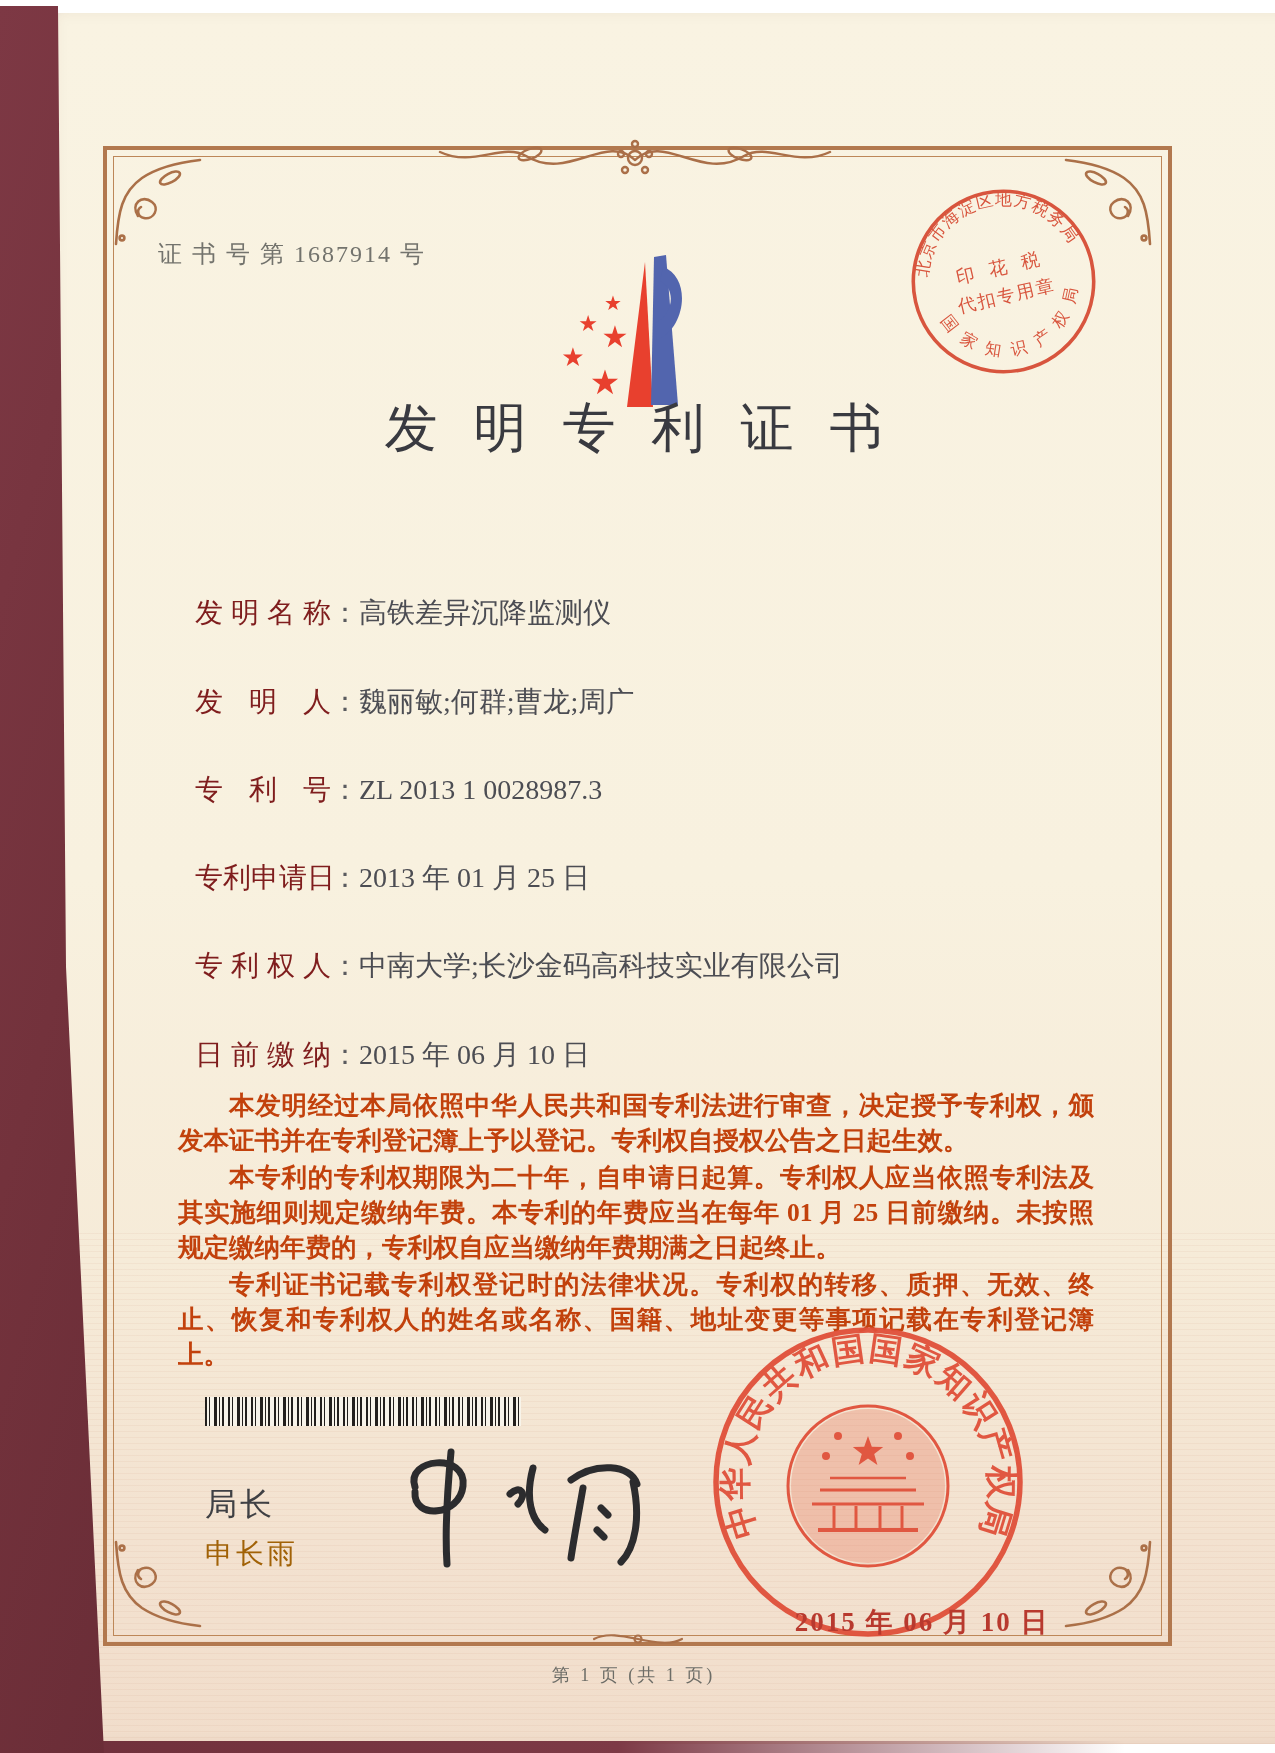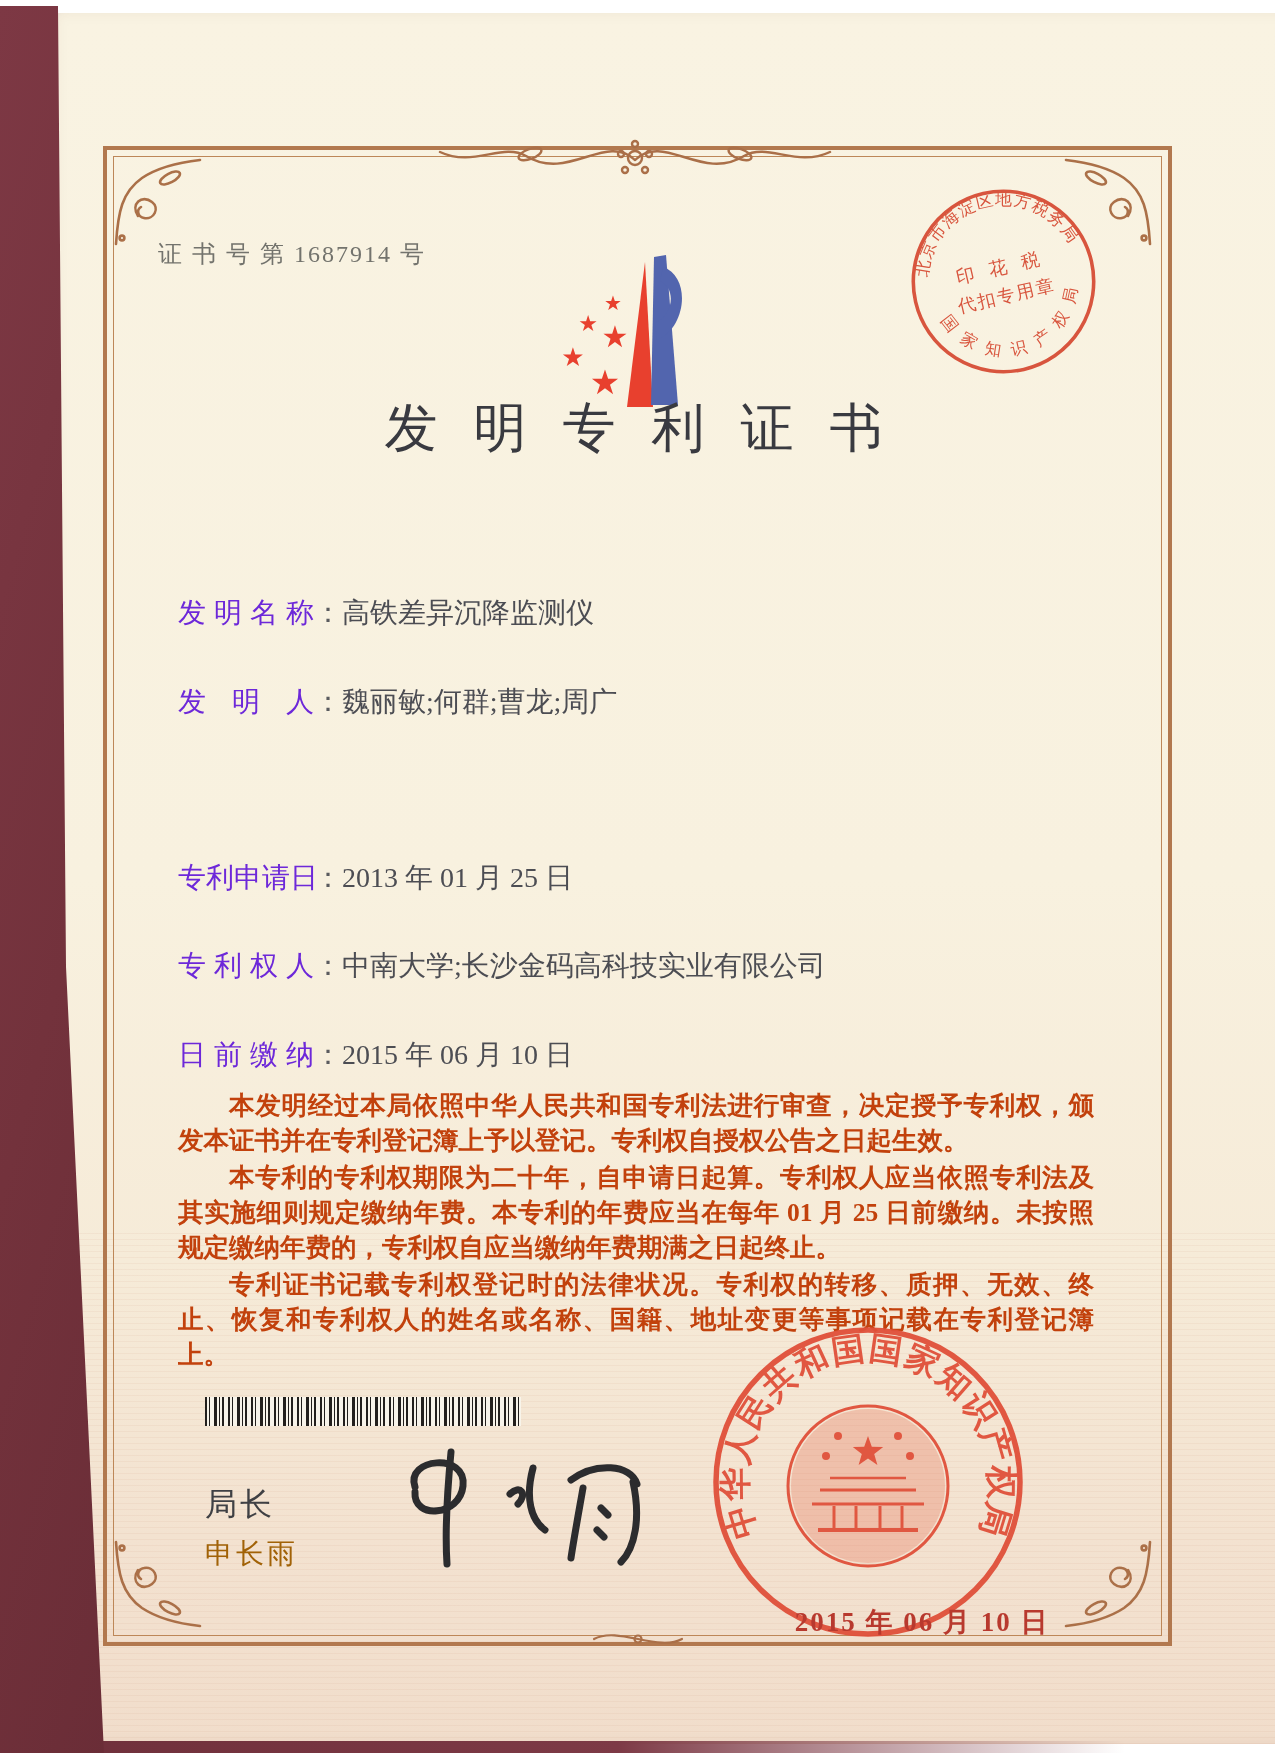--- a/index.html
+++ b/index.html
@@ -21,21 +21,21 @@
   
   .frame{position:absolute;left:103px;top:146px;width:1061px;height:1492px;
          border:4px solid #b2784e;z-index:3;}
   .frame-inner{position:absolute;left:6px;top:6px;right:6px;bottom:6px;border:1.5px solid #bd8758;}
   .orn{position:absolute;z-index:4;}
   
   .certnum{position:absolute;left:158px;top:238px;font-size:24px;color:#73736d;letter-spacing:2px;z-index:6;text-align:right;}
   .title{position:absolute;left:103px;top:393px;width:1061px;text-align:center;font-size:53px;font-weight:400;
          color:#393a40;letter-spacing:36px;text-indent:36px;z-index:6;}
   .frow{position:absolute;left:178px;font-size:28px;color:#53545a;z-index:6;white-space:nowrap;}
-  .flabel{display:inline-block;width:136px;text-align:justify;text-align-last:justify;color:#6d28d9;}
+  .flabel{display:inline-block;width:136px;text-align:justify;text-align-last:justify;color:#7f1d1d;margin-left:17px;}
   .fcolon{color:#5a5b5f;}
   .fvalue{color:#4c4d53;text-align:center;}
   .paras{position:absolute;left:178px;top:1088px;width:916px;font-size:25.5px;line-height:35px;
          text-align:justify;color:#c2410c;z-index:6;font-weight:bold;}
   .paras p{margin:0 0 2px 0;text-indent:2em;}
   .barcode{position:absolute;left:205px;top:1397px;width:316px;height:29px;z-index:6;
          background:repeating-linear-gradient(90deg,
            #23201d 0px,#23201d 2px,#f8f4ea 2px,#f8f4ea 4px,
            #23201d 4px,#23201d 5px,#f8f4ea 5px,#f8f4ea 9px,
            #23201d 9px,#23201d 12px,#f8f4ea 12px,#f8f4ea 14px,
@@ -124,20 +124,23 @@
   </svg>
 
   <div class="title">发明专利证书</div>
 
   <div class="frow" style="top:594px">
     <span class="flabel">发明名称</span><span class="fcolon">：</span><span class="fvalue">高铁差异沉降监测仪</span>
   </div>
   <div class="frow" style="top:683px">
     <span class="flabel">发明人</span><span class="fcolon">：</span><span class="fvalue">魏丽敏;何群;曹龙;周广</span>
   </div>
+  <div class="frow" style="top:771px">
+    <span class="flabel">专利号</span><span class="fcolon">：</span><span class="fvalue">ZL 2013 1 0028987.3</span>
+  </div>
   <div class="frow" style="top:859px">
     <span class="flabel">专利申请日</span><span class="fcolon">：</span><span class="fvalue">2013 年 01 月 25 日</span>
   </div>
   <div class="frow" style="top:947px">
     <span class="flabel">专利权人</span><span class="fcolon">：</span><span class="fvalue">中南大学;长沙金码高科技实业有限公司</span>
   </div>
   <div class="frow" style="top:1036px">
     <span class="flabel">日前缴纳</span><span class="fcolon">：</span><span class="fvalue">2015 年 06 月 10 日</span>
   </div>
 
@@ -211,17 +214,18 @@
           <path d="M158,194 L158,216" stroke-width="3"></path>
         <path d="M182,194 L182,216" stroke-width="3"></path>
           <path d="M204,194 L204,216" stroke-width="3"></path>
         <path d="M120,218 L220,218" stroke-width="4"></path>
       </g>
     </g>
   </svg>
 
   <div class="issue-date">2015 年 06 月 10 日</div>
 
+  <div class="footer">第 1 页 (共 1 页)</div>
 
   <div class="cover-edge"></div>
   <div class="cover"></div>
 
 </div>
 
 </body></html>

